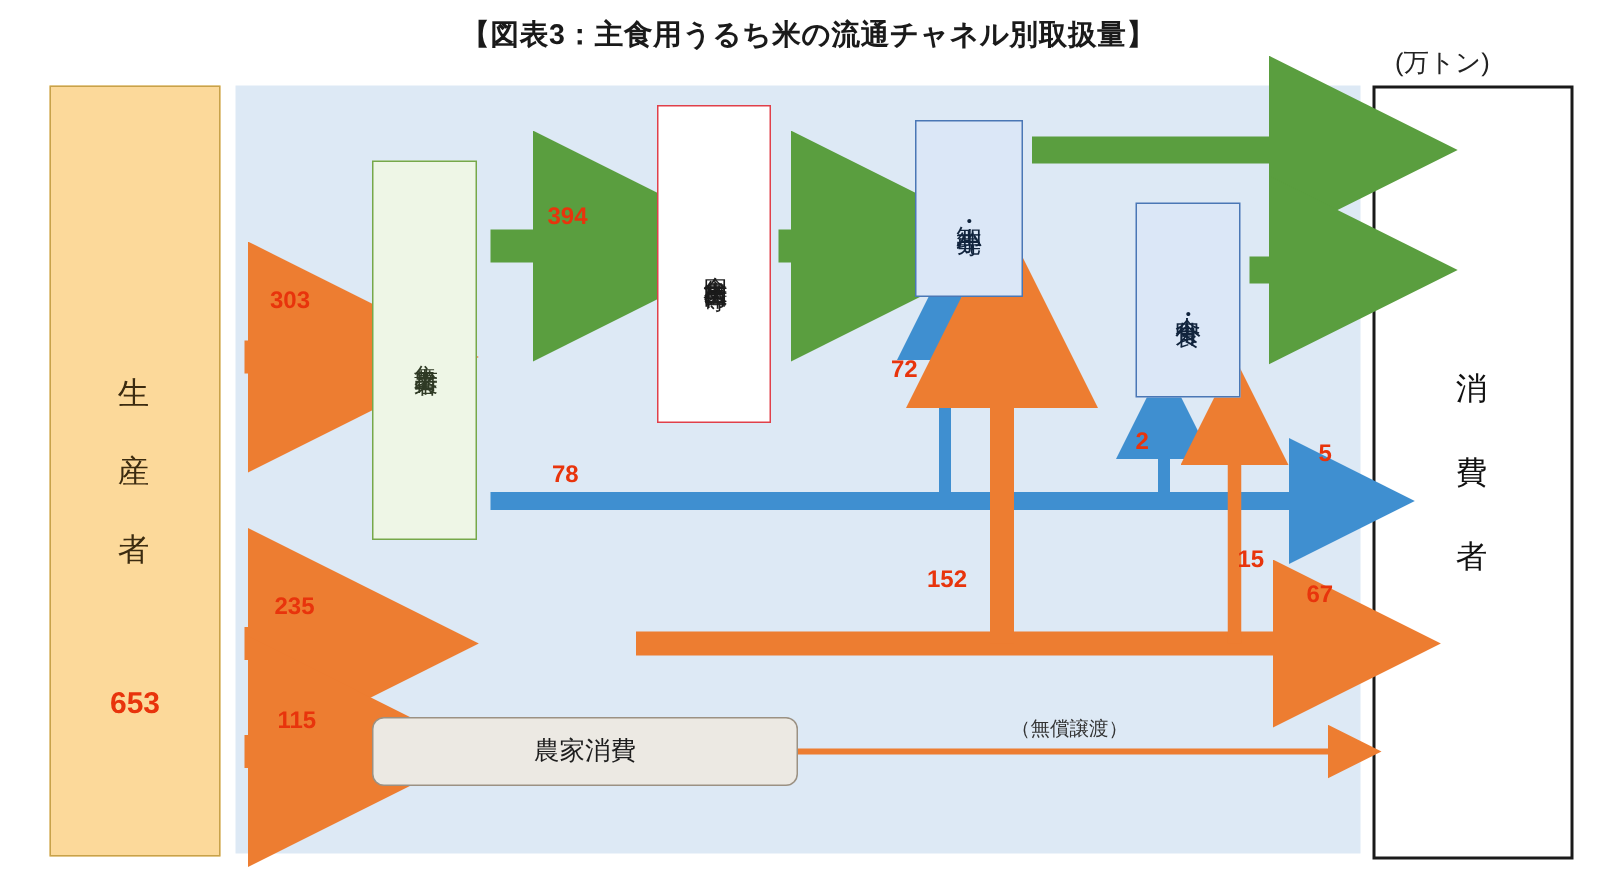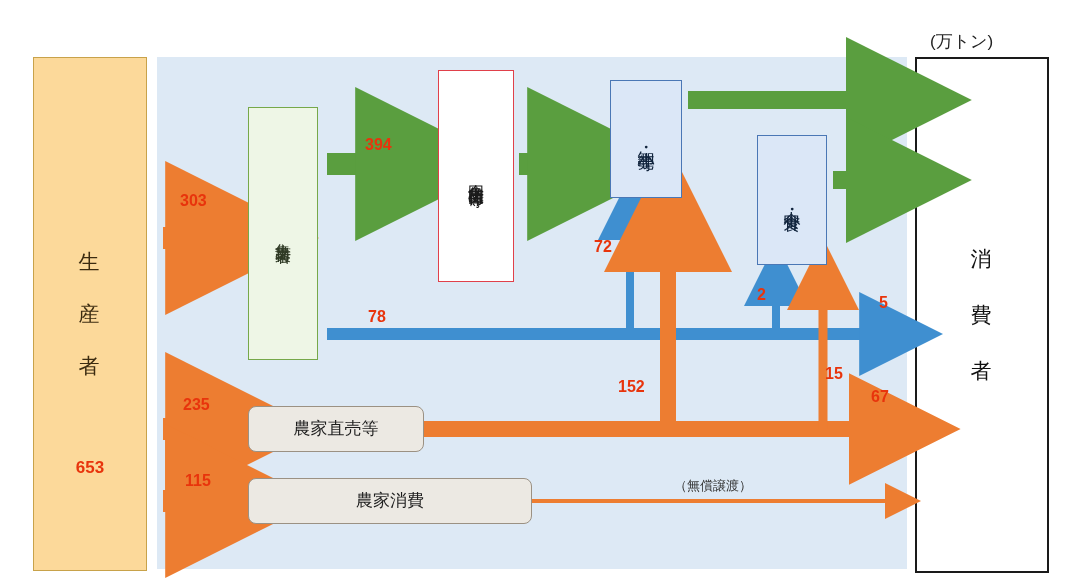--- a/index.html
+++ b/index.html
@@ -29,21 +29,21 @@
     background:#fcd99a;border:1px solid #c8a24a;
   }
   .producer .vtext{
     position:absolute;left:0;top:0;width:100%;height:100%;
     display:flex;flex-direction:column;align-items:center;justify-content:center;
     font-size:21px;color:#3b2b10;letter-spacing:2px;
   }
   .producer .vtext span{display:block;margin:12px 0;}
   .producer-total{
     position:absolute;left:0;top:400px;width:112px;text-align:center;
-    font-size:17px;font-weight:bold;color:#e8340c;
+    font-size:20px;font-weight:bold;color:#e8340c;
   }
 
   .consumer{
     position:absolute;left:915px;top:57px;width:130px;height:512px;
     background:#ffffff;border:2px solid #1a1a1a;
   }
   .consumer .vtext{
     position:absolute;left:0;top:0;width:100%;height:100%;
     display:flex;flex-direction:column;align-items:center;justify-content:center;
     font-size:21px;color:#111;letter-spacing:2px;
@@ -114,20 +114,21 @@
     position:absolute;font-size:13px;color:#333;white-space:nowrap;
   }
 
   svg.arrows{position:absolute;left:0;top:0;width:1078px;height:582px;}
 </style>
 </head>
 <body>
 
 <div id="stage">
 
+  <div class="title">【図表3：主食用うるち米の流通チャネル別取扱量】</div>
   <div class="unit">(万トン)</div>
 
   <div class="field"></div>
 
   <div class="producer">
     <div class="vtext">
       <span>生</span>
       <span>産</span>
       <span>者</span>
     </div>
@@ -210,23 +211,20 @@
       <span class="vertical-text">卸・小売等</span>
     </div>
   </div>
 
   <div class="node" id="node-chushoku">
     <div class="label">
       <span class="vertical-text">中食・外食</span>
     </div>
   </div>
 
-  <div class="node" id="node-chokubai">
-    <div class="label">農家直売等</div>
-  </div>
 
   <div class="node" id="node-shouhi">
     <div class="label">農家消費</div>
   </div>
 
   <div class="num" style="left:180px;top:192px;">303</div>
   <div class="num" style="left:365px;top:136px;">394</div>
   <div class="num" style="left:368px;top:308px;">78</div>
   <div class="num" style="left:594px;top:238px;">72</div>
   <div class="num" style="left:757px;top:286px;">2</div>

